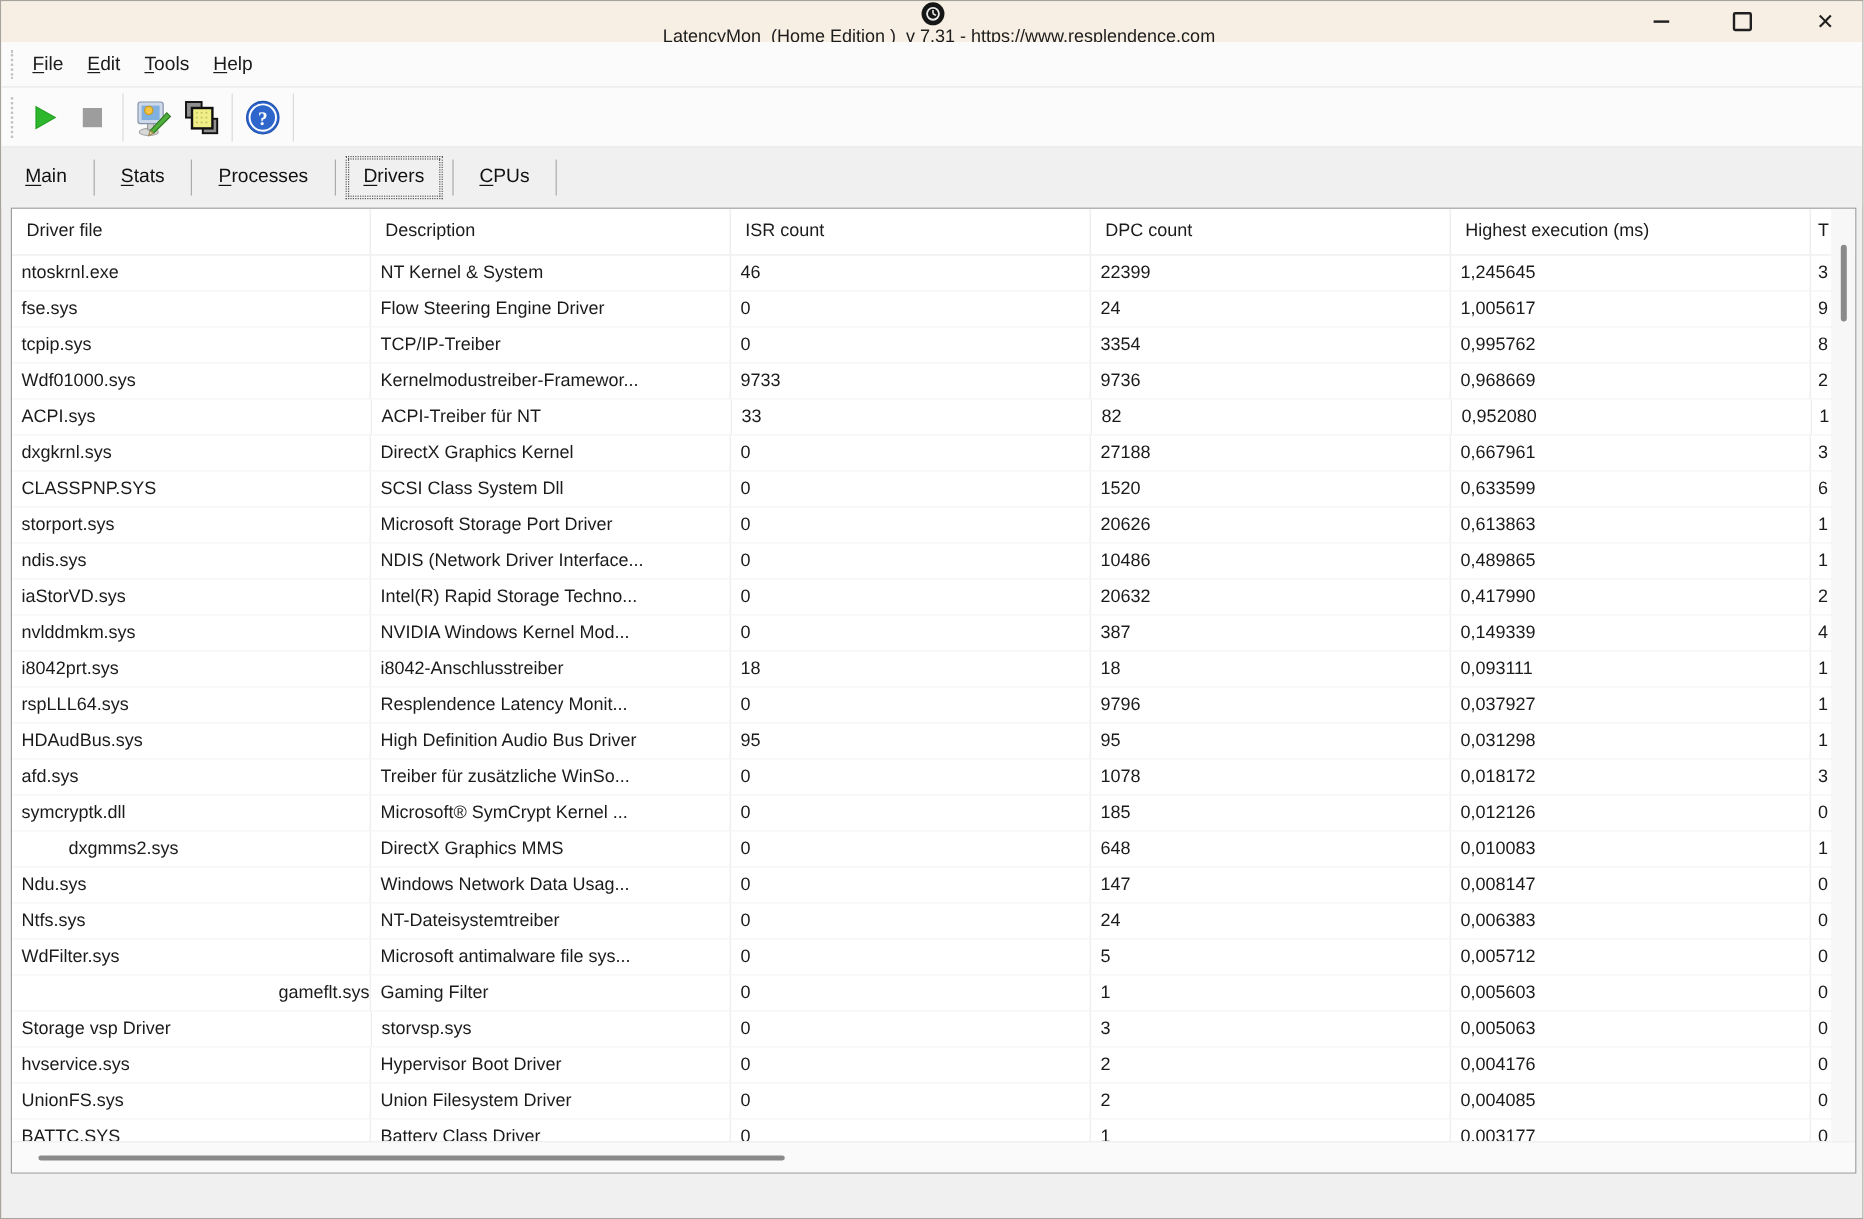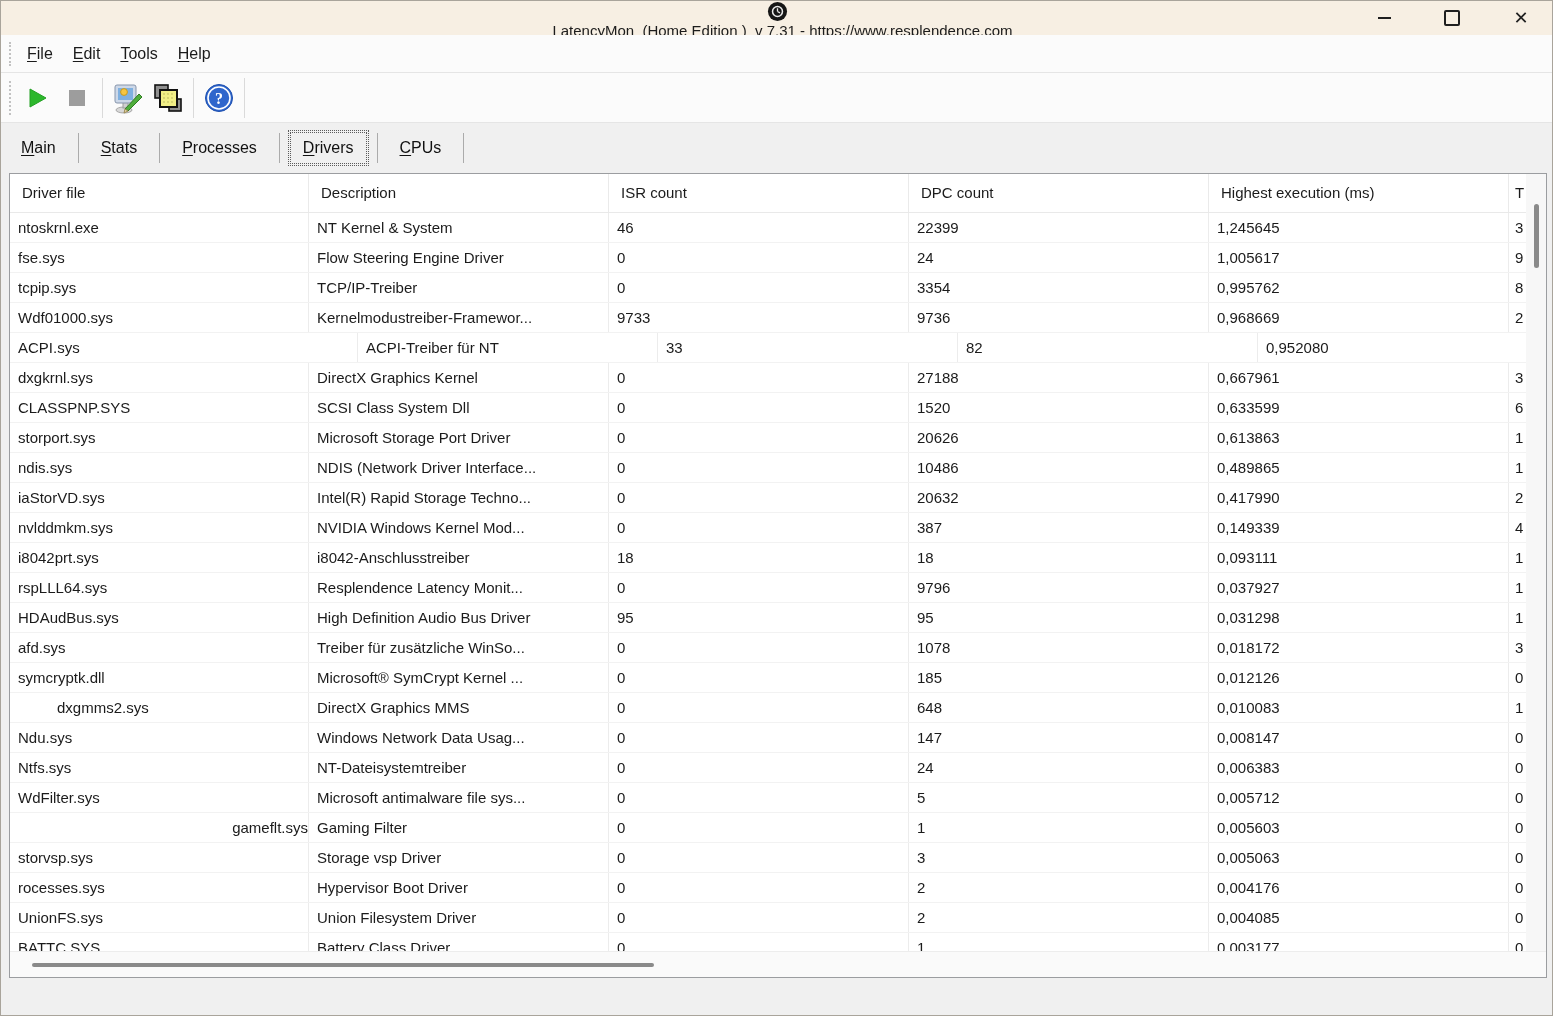--- a/index.html
+++ b/index.html
@@ -235,21 +235,21 @@
         </div>
         <div class="row">
           <div class="cell" style="width: 299px;">Wdf01000.sys</div>
           <div class="cell" style="width: 300px;">Kernelmodustreiber-Framewor...</div>
           <div class="cell" style="width: 300px;">9733</div>
           <div class="cell" style="width: 300px;">9736</div>
           <div class="cell" style="width: 300px;">0,968669</div>
           <div class="cell last" style="width: 15px;">2</div>
         </div>
         <div class="row">
-          <div class="cell" style="width: 348px;">ACPI.sys</div>
+          <div class="cell" style="width: 300px;">ACPI.sys</div>
           <div class="cell" style="width: 300px;">ACPI-Treiber für NT</div>
           <div class="cell" style="width: 300px;">33</div>
           <div class="cell" style="width: 300px;">82</div>
           <div class="cell" style="width: 300px;">0,952080</div>
           <div class="cell last" style="width: 15px;">1</div>
         </div>
         <div class="row">
           <div class="cell" style="width: 299px;">dxgkrnl.sys</div>
           <div class="cell" style="width: 300px;">DirectX Graphics Kernel</div>
           <div class="cell" style="width: 300px;">0</div>
@@ -371,29 +371,29 @@
         </div>
         <div class="row">
           <div class="cell" style="width: 299px; text-align: right;">gameflt.sys</div>
           <div class="cell" style="width: 300px;">Gaming Filter</div>
           <div class="cell" style="width: 300px;">0</div>
           <div class="cell" style="width: 300px;">1</div>
           <div class="cell" style="width: 300px;">0,005603</div>
           <div class="cell last" style="width: 15px;">0</div>
         </div>
         <div class="row">
+          <div class="cell" style="width: 300px;">Storage vsp Driver</div>
           <div class="cell" style="width: 299px;">storvsp.sys</div>
-          <div class="cell" style="width: 300px;">Storage vsp Driver</div>
           <div class="cell" style="width: 300px;">0</div>
           <div class="cell" style="width: 300px;">3</div>
           <div class="cell" style="width: 300px;">0,005063</div>
           <div class="cell last" style="width: 15px;">0</div>
         </div>
         <div class="row">
-          <div class="cell" style="width: 299px;">rocesses.sys</div>
+          <div class="cell" style="width: 299px;">hvservice.sys</div>
           <div class="cell" style="width: 300px;">Hypervisor Boot Driver</div>
           <div class="cell" style="width: 300px;">0</div>
           <div class="cell" style="width: 300px;">2</div>
           <div class="cell" style="width: 300px;">0,004176</div>
           <div class="cell last" style="width: 15px;">0</div>
         </div>
         <div class="row">
           <div class="cell" style="width: 299px;">UnionFS.sys</div>
           <div class="cell" style="width: 300px;">Union Filesystem Driver</div>
           <div class="cell" style="width: 300px;">0</div>

